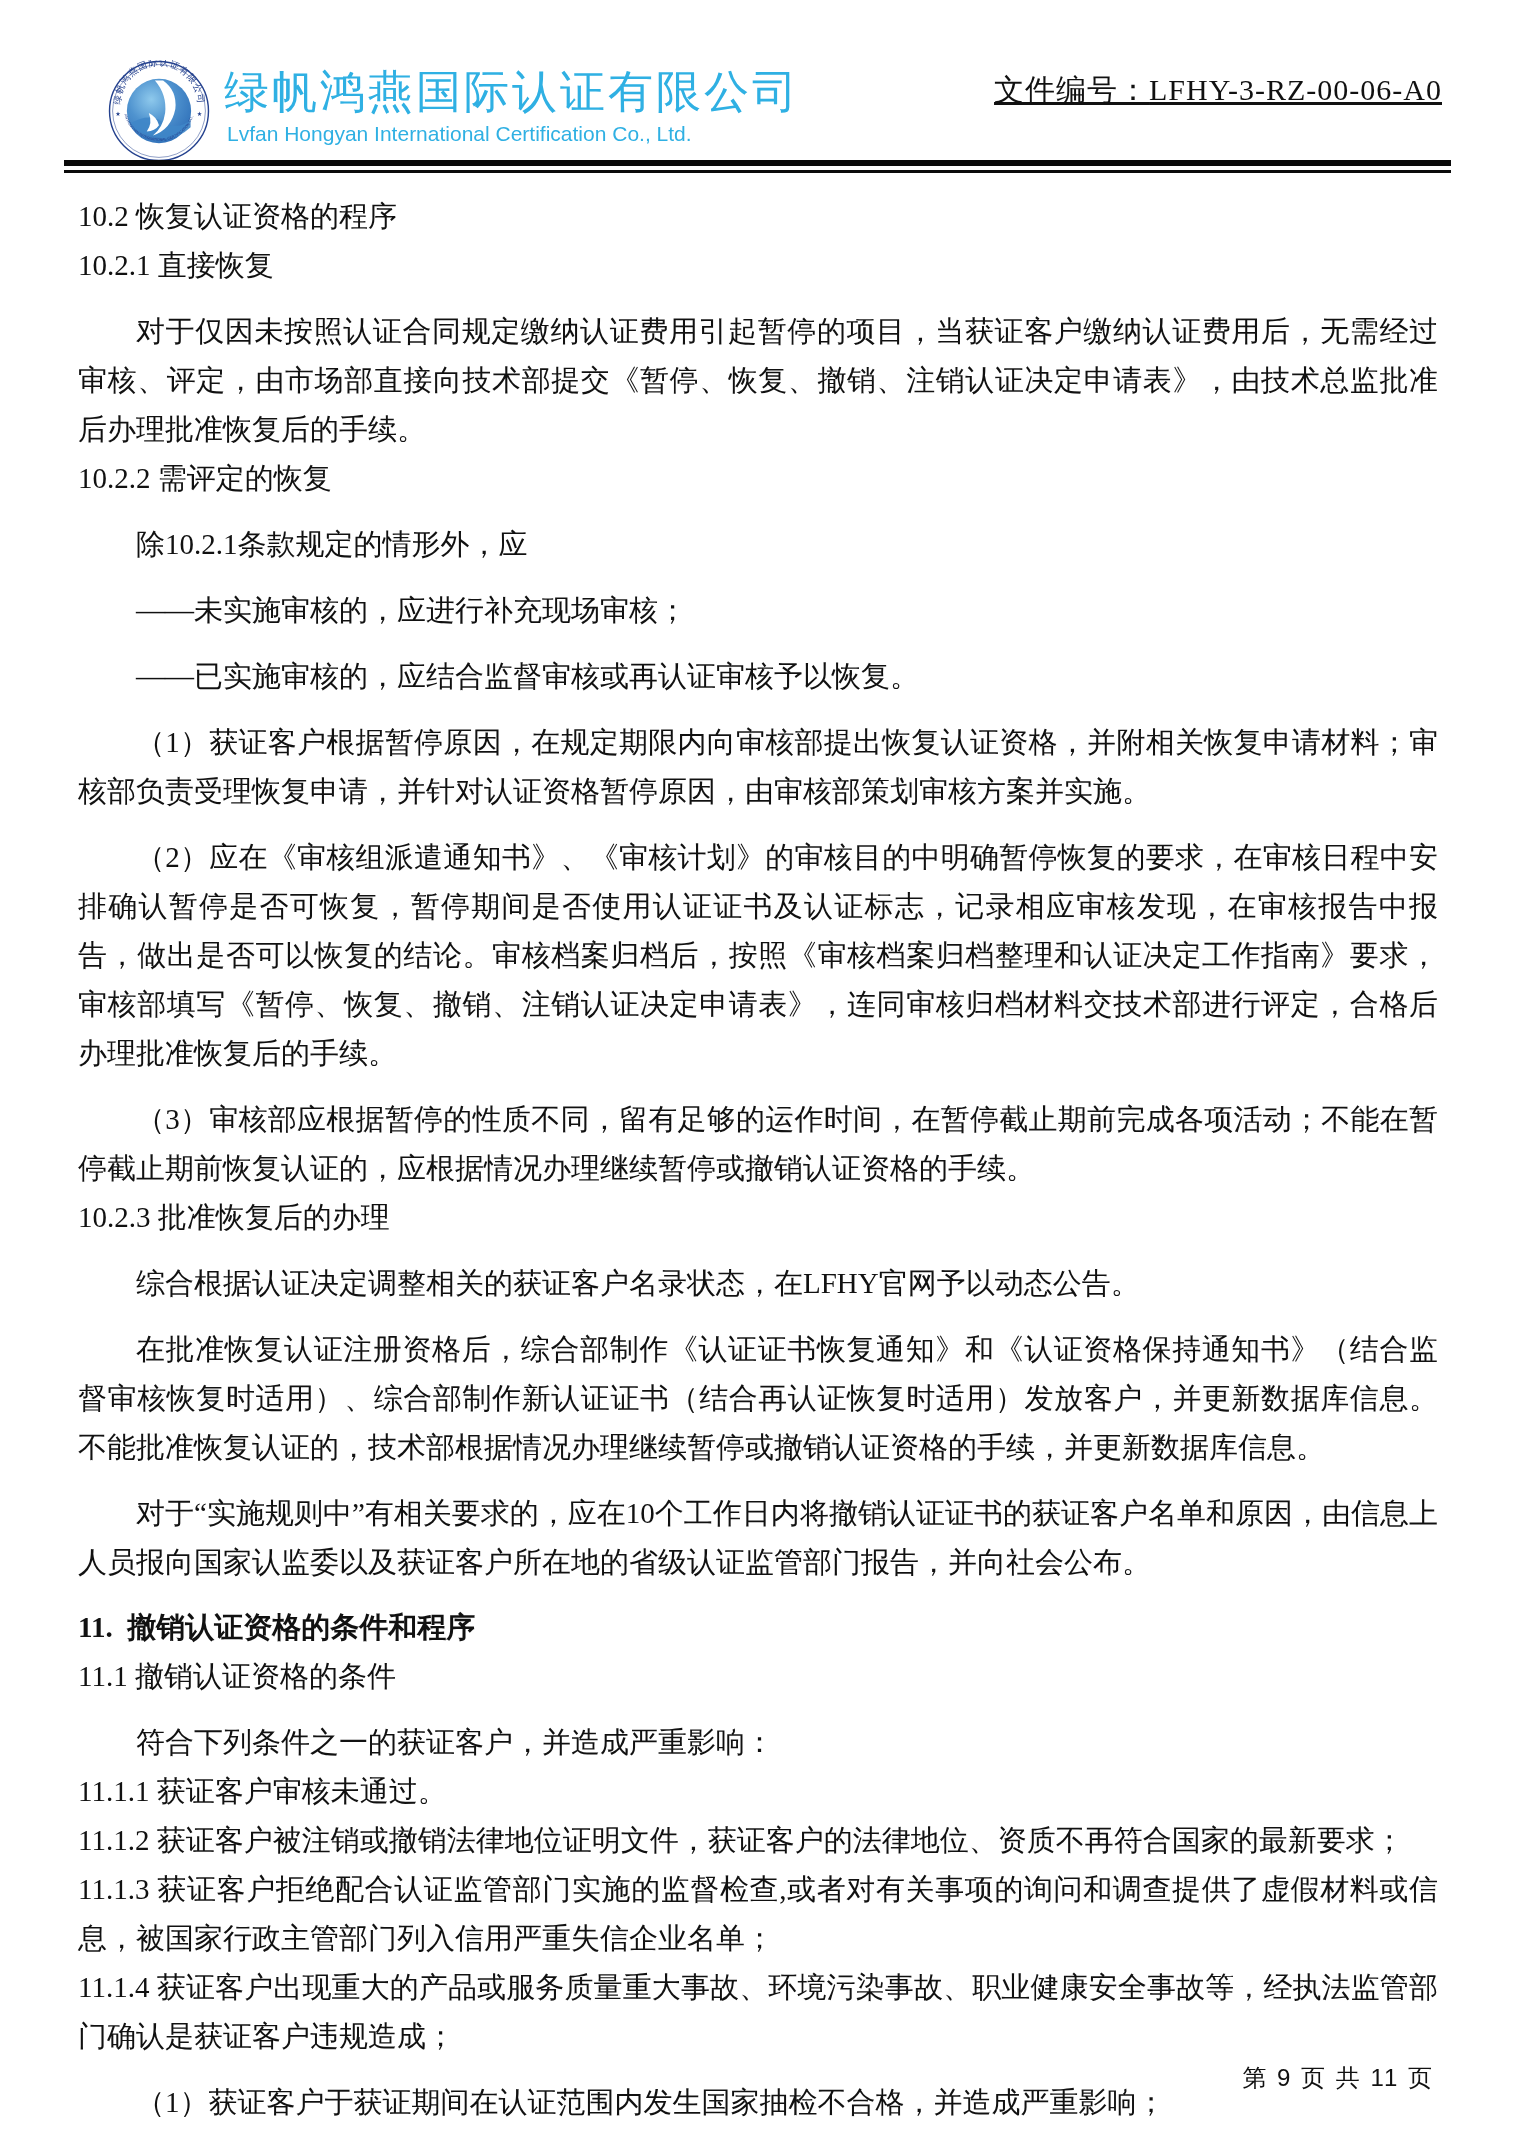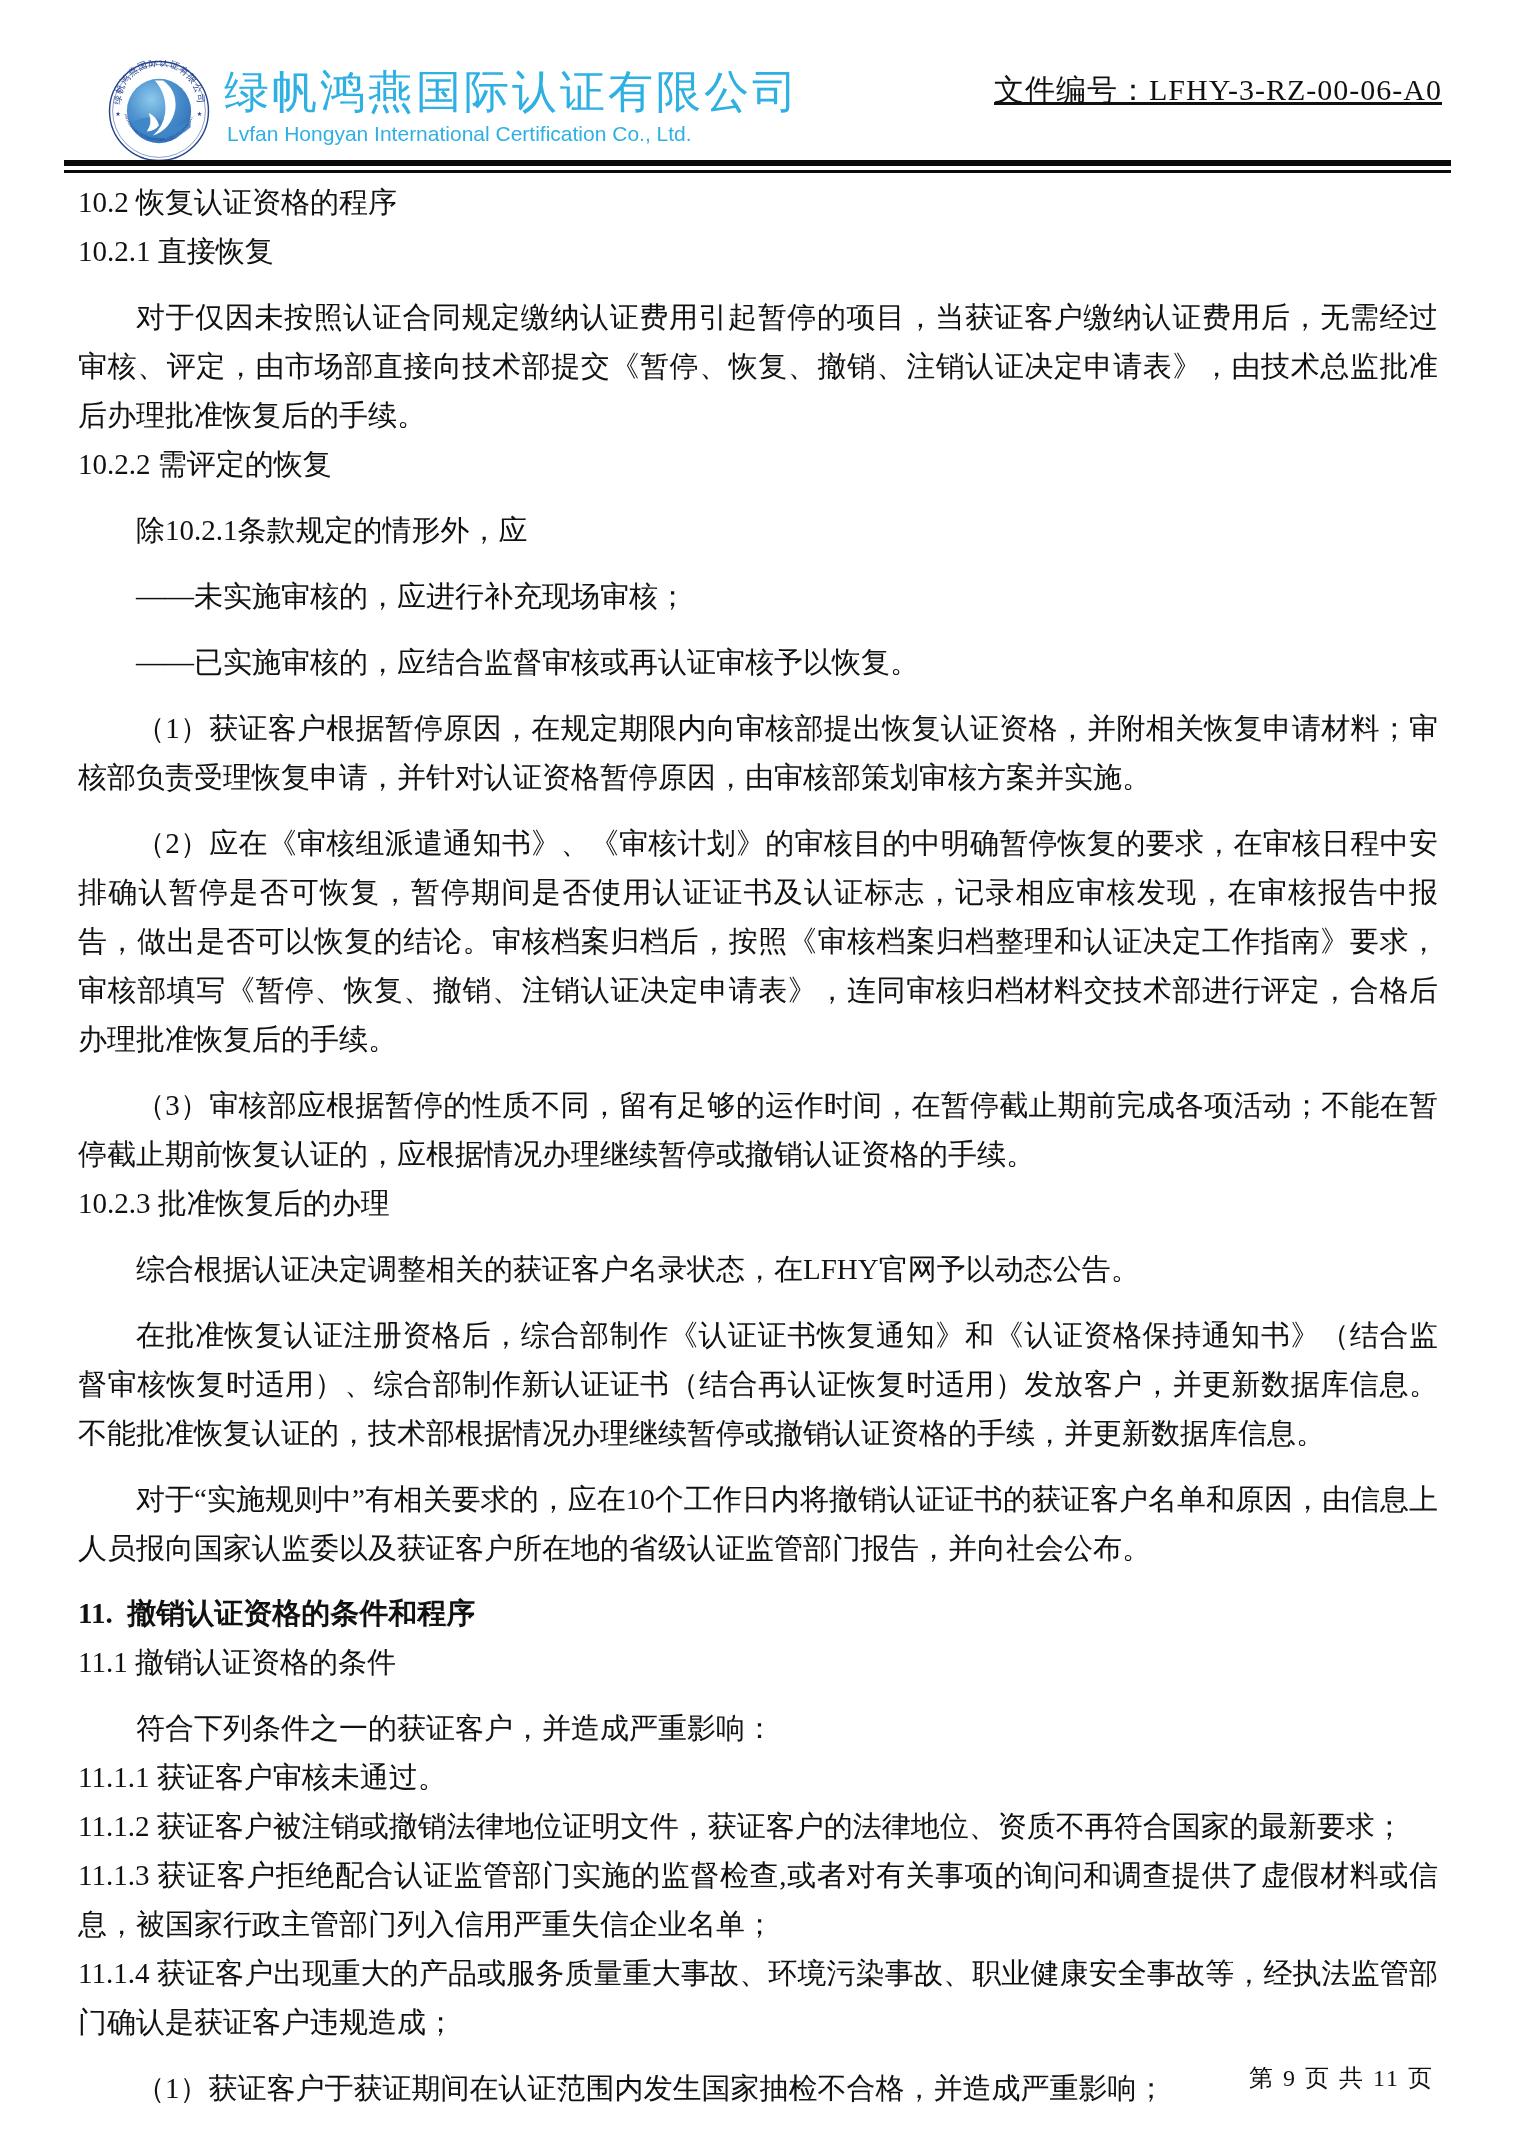--- a/index.html
+++ b/index.html
@@ -69,21 +69,21 @@
     width: 1387px;
   }
   .rule-thick { height: 6px; background: #0a0a0a; }
   .rule-gap   { height: 4px; background: transparent; }
   .rule-thin  { height: 3px; background: #0a0a0a; }
 
   
   .doc-body {
     position: absolute;
     left: 78px;
-    top: 178px;
+    top: 192px;
     width: 1360px;
   }
   .para {
     margin: 0;
     font-size: 29px;
     line-height: 49px;
     text-align: justify;
     text-justify: inter-ideograph;
     color: #111111;
   }
@@ -96,21 +96,21 @@
   }
 
   
   .page-footer {
     position: absolute;
     right: 80px;
     bottom: 46px;
     font-size: 24px;
     letter-spacing: 2px;
     color: #111111;
-    font-family: Liberation Serif, serif;
+    font-family: Liberation Sans, sans-serif;
   }
 </style>
 </head>
 <body>
 
 <div class="page">
 
   <header class="header">
 
     <svg class="logo-seal" viewBox="0 0 100 100" xmlns="http://www.w3.org/2000/svg">

